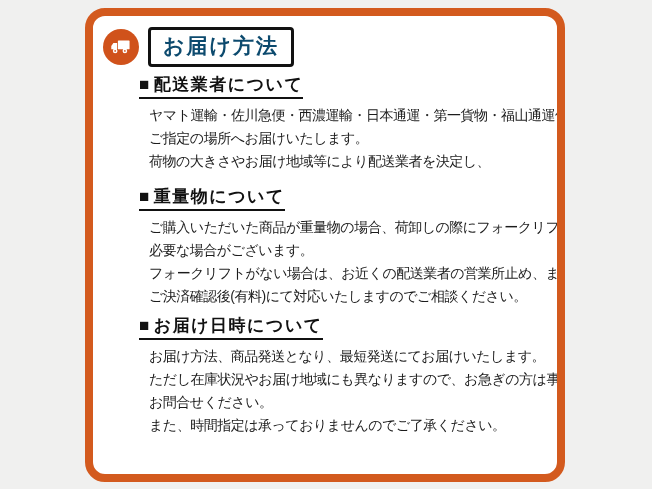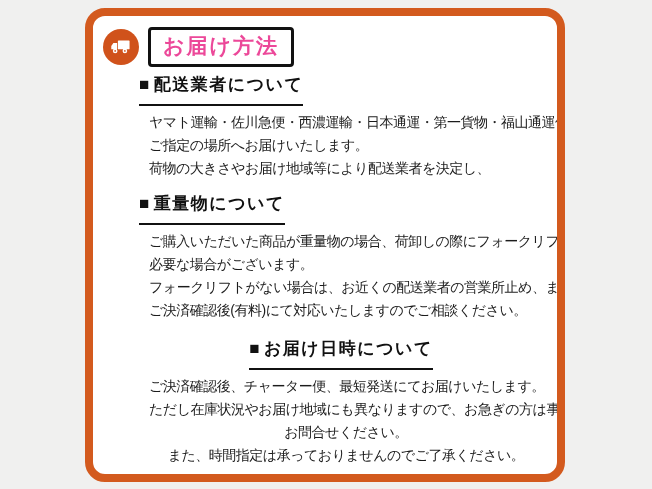--- a/index.html
+++ b/index.html
@@ -24,32 +24,32 @@
   .icon-circle{
     width:36px;height:36px;border-radius:50%;
     background:#D0521B;flex:0 0 36px;
     display:flex;align-items:center;justify-content:center;
   }
   .icon-circle svg{display:block;}
   .title-box{
     border:3px solid #111;border-radius:4px;
     padding:2px 12px 4px 12px;
     font-size:21px;font-weight:bold;letter-spacing:2px;
-    color:#ec4899;background:#fff;
+    color:#0c4a6e;background:#fff;
   }
   .sections{margin:8px 14px 0 46px;color:#1b1b1b;}
   .section{margin-top:14px;}
   .section:first-child{margin-top:0;}
-  .section.last{margin-top:17px;text-align:center;}
+  .section.last{margin-top:8px;}
   .heading{
     display:inline-block;
     font-size:17px;font-weight:bold;letter-spacing:1.5px;
     color:#111;
     border-bottom:2px solid #111;
-    padding-bottom:9px;line-height:20px;
+    padding-bottom:2px;line-height:20px;
   }
   .heading .sq{margin-right:3px;}
   .body{
     margin:5px 0 0 10px;
     font-size:14px;line-height:23px;letter-spacing:-0.5px;
     color:#1c1c1c;
   }
   .body .line{white-space:nowrap;}
 </style>
 </head>
@@ -97,21 +97,21 @@
         <div class="line">フォークリフトがない場合は、お近くの配送業者の営業所止め、または</div>
         <div class="line">ご決済確認後(有料)にて対応いたしますのでご相談ください。</div>
       </div>
     </div>
 
     <div class="section last">
       <div class="heading">
         <span class="sq">■</span><span>お届け日時について</span>
       </div>
       <div class="body">
-        <div class="line">ご決済確認後、チャーター便、最短発送にてお届けいたします。</div>
+        <div class="line">お届け方法、商品発送となり、最短発送にてお届けいたします。</div>
         <div class="line">ただし在庫状況やお届け地域にも異なりますので、お急ぎの方は事前に</div>
         <div class="line">お問合せください。</div>
         <div class="line">また、時間指定は承っておりませんのでご了承ください。</div>
       </div>
     </div>
 
   </div>
 </div>
 
 </body></html>

